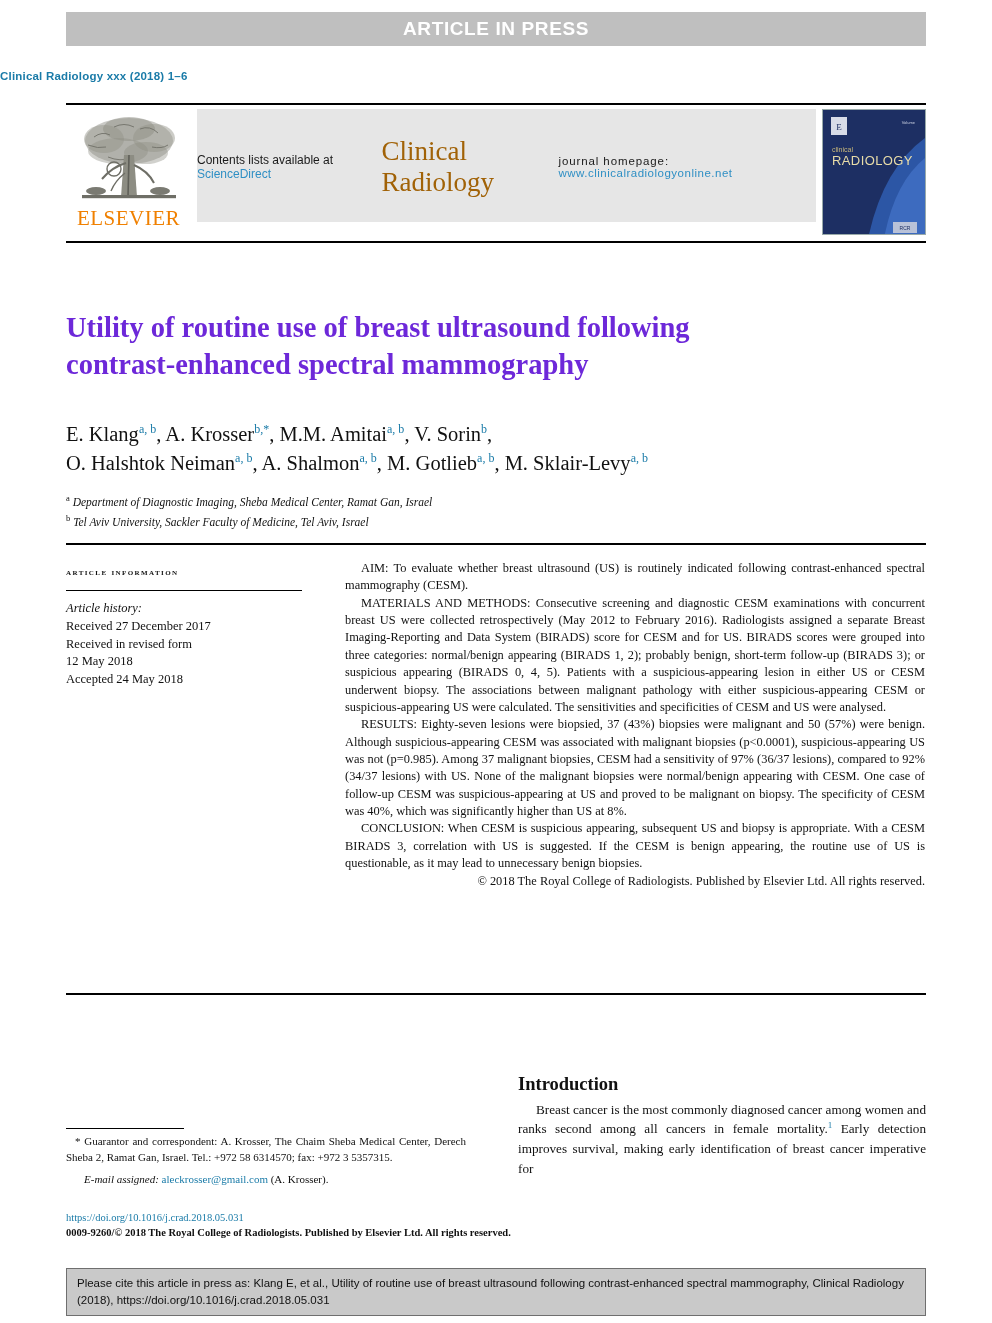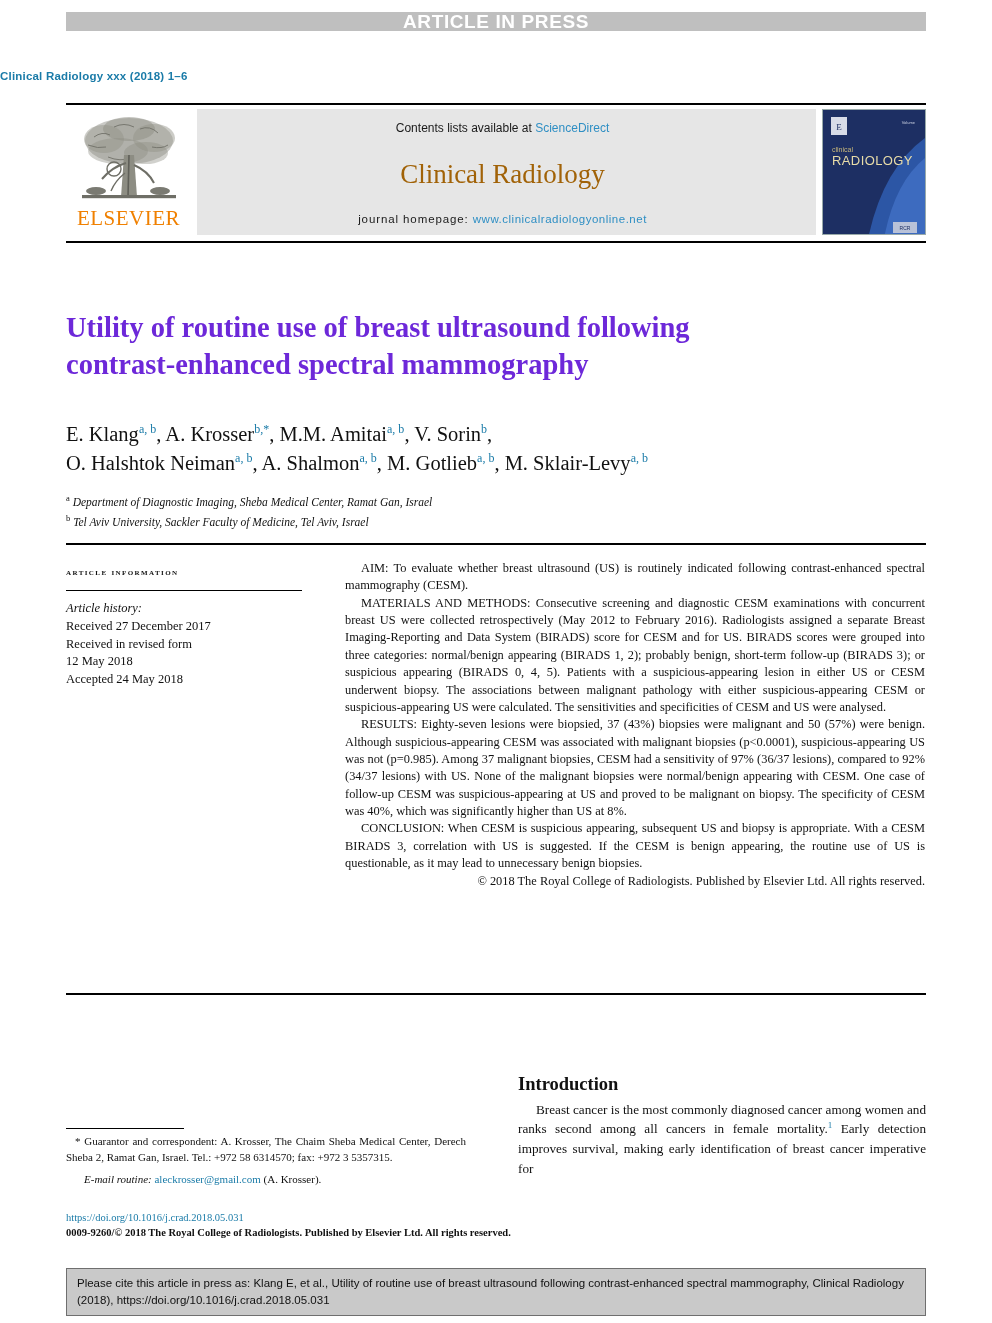--- a/index.html
+++ b/index.html
@@ -12,21 +12,21 @@
     font-family: "Liberation Serif", serif;
     color: #000;
     position: relative;
     overflow: hidden;
   }
 
   
   .press-banner {
     position: absolute;
     left: 66px; top: 12px;
-    width: 860px; height: 19px;
+    width: 860px; height: 34px;
     background: #bfbfbf;
     display: flex; align-items: center; justify-content: center;
   }
   .press-banner span {
     font-family: "Liberation Sans", sans-serif;
     font-weight: bold;
     font-size: 19px;
     letter-spacing: 0.6px;
     color: #ffffff;
   }
@@ -63,22 +63,22 @@
     font-family: "Liberation Serif", serif;
     font-size: 21px;
     color: #f08000;
     letter-spacing: 0.5px;
     line-height: 1;
     margin-top: 1px;
   }
   .masthead-center {
     flex: 1;
     background: #e6e6e6;
-    margin: 4px 0 4px 6px;
-    display: flex; flex-direction: column;
+    margin: 4px 0 17px 6px;
+    display: flex; 
     align-items: center; justify-content: space-between;
     padding: 12px 8px 10px 0;
   }
   .contents-line {
     font-family: "Liberation Sans", sans-serif;
     font-size: 12px; color: #1a1a1a;
   }
   .contents-line a { color:#2f8fc4; text-decoration:none; }
   .journal-name {
     font-family: "Liberation Serif", serif;
@@ -366,19 +366,19 @@
 <div class="rule-thick rule-abs-bot"></div>
 
 <h2 class="intro-head">Introduction</h2>
 <div class="intro-body">
   <p><span>Breast cancer is the most commonly diagnosed cancer among women and ranks second among all cancers in female mortality.</span><sup>1</sup><span> Early detection improves survival, making early identification of breast cancer imperative for</span></p>
 </div>
 
 <div class="foot-rule"></div>
 <div class="footnote">
   <p class="corr">* Guarantor and correspondent: A. Krosser, The Chaim Sheba Medical Center, Derech Sheba 2, Ramat Gan, Israel. Tel.: +972 58 6314570; fax: +972 3 5357315.</p>
-  <p class="email"><span class="em-label">E-mail routine: </span><a href="#">aleckrosser@gmail.com</a><span> (A. Krosser).</span></p>
+  <p class="email"><span class="em-label">E-mail assigned: </span><a href="#">aleckrosser@gmail.com</a><span> (A. Krosser).</span></p>
 </div>
 
 <div class="doi-line">https://doi.org/10.1016/j.crad.2018.05.031</div>
 <div class="issn-line">0009-9260/© 2018 The Royal College of Radiologists. Published by Elsevier Ltd. All rights reserved.</div>
 
 <div class="cite-box">Please cite this article in press as: Klang E, et al., Utility of routine use of breast ultrasound following contrast-enhanced spectral mammography, Clinical Radiology (2018), https://doi.org/10.1016/j.crad.2018.05.031</div>
 
 </body></html>

